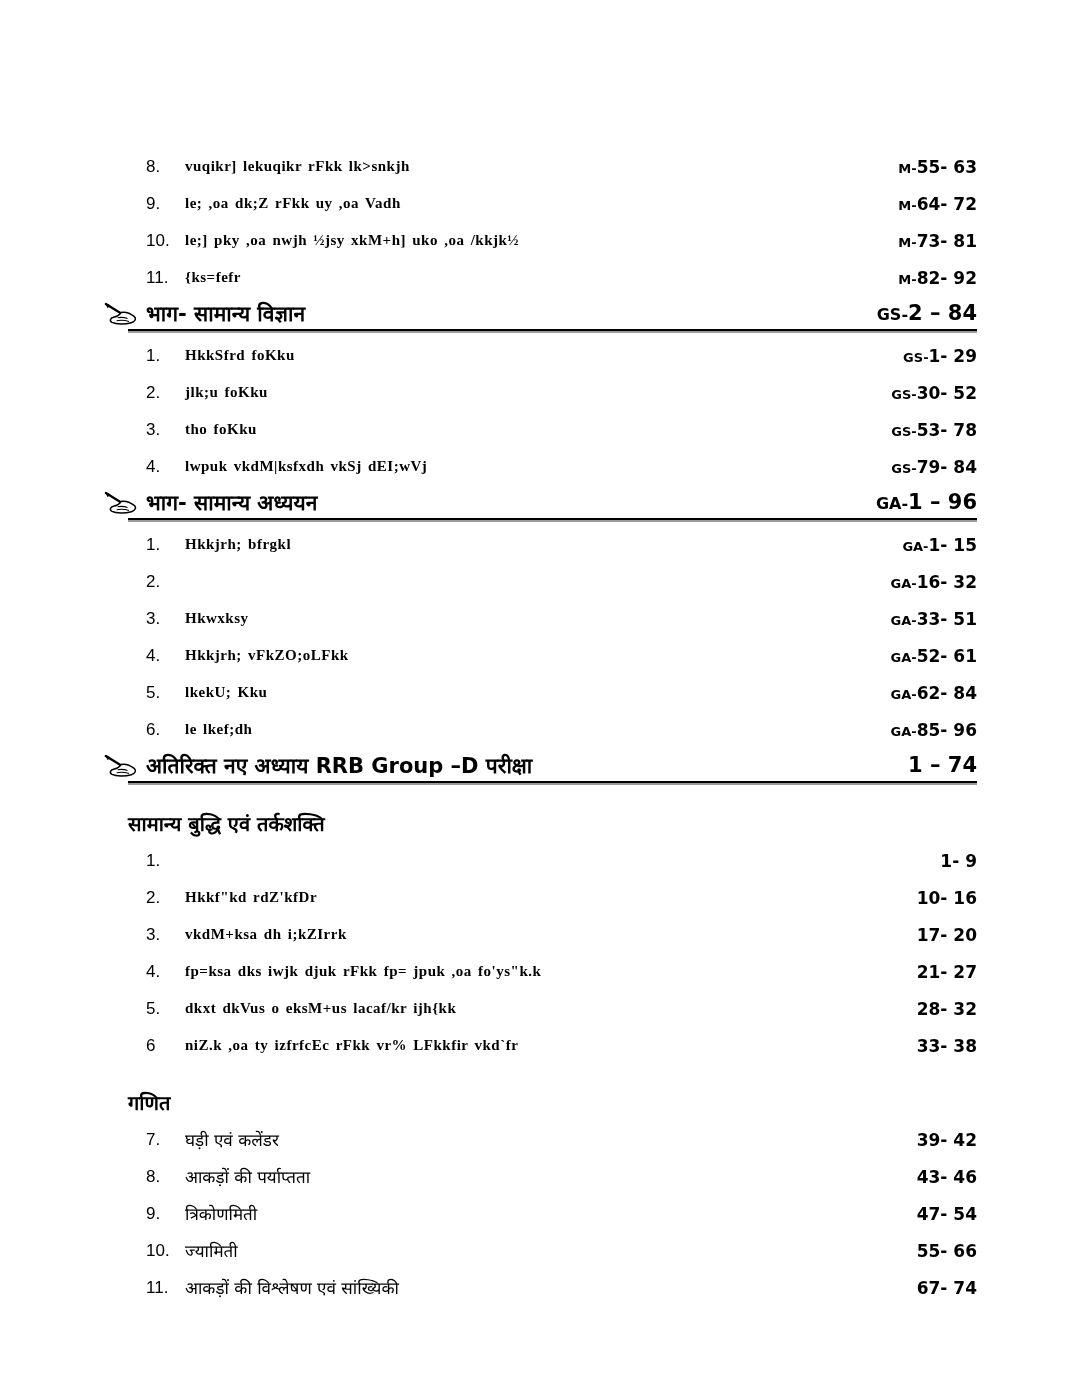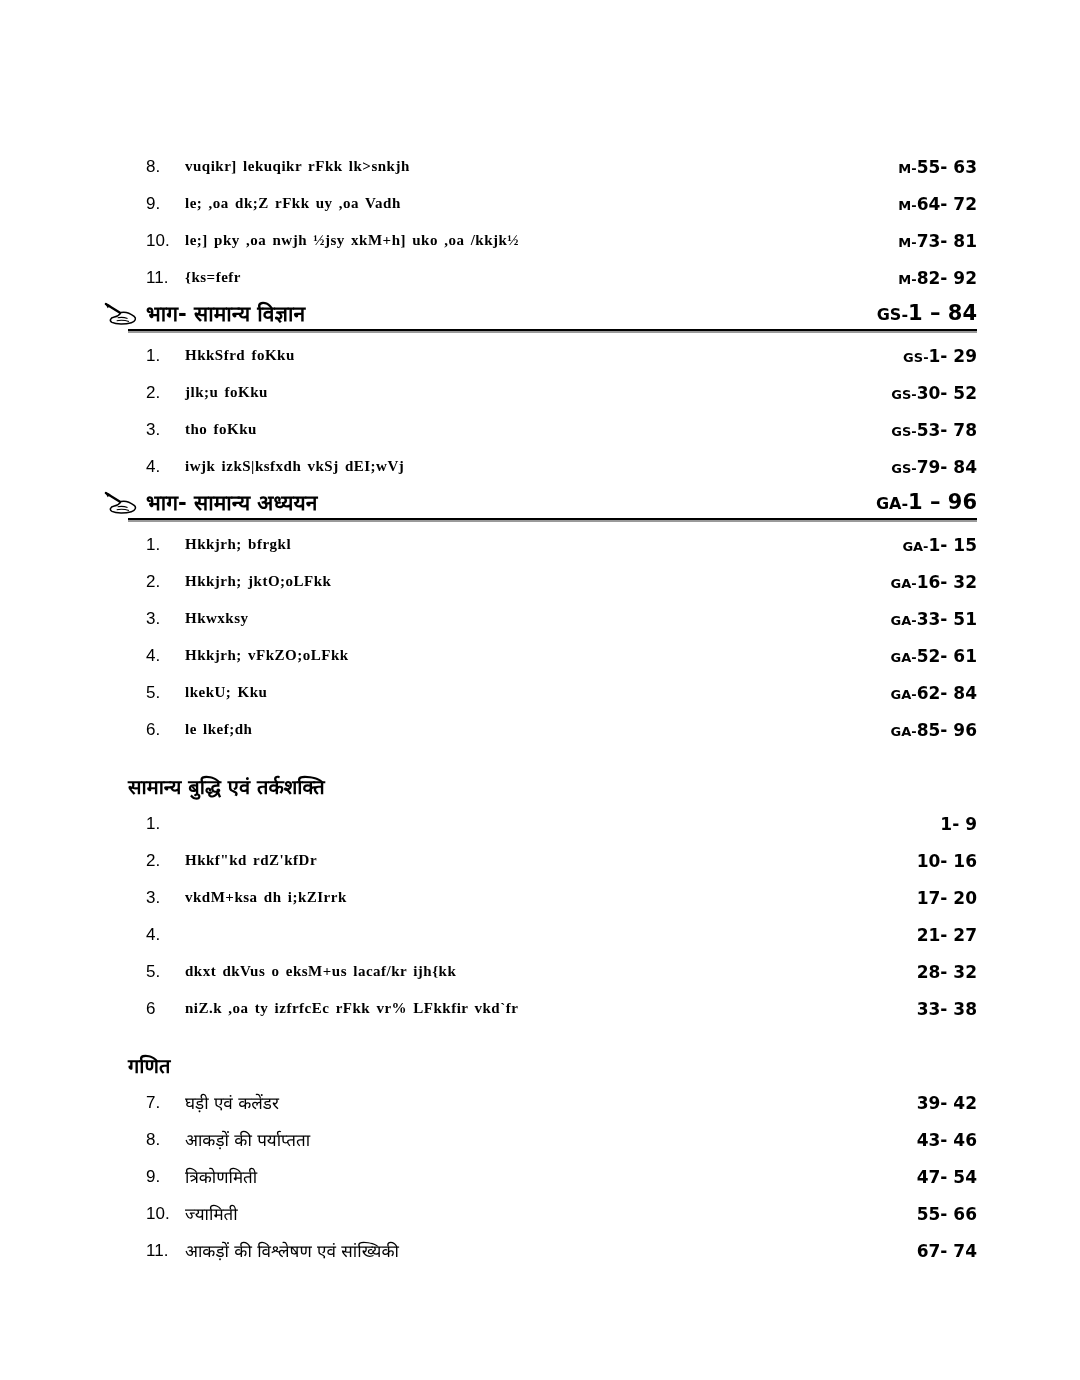--- a/index.html
+++ b/index.html
@@ -118,42 +118,42 @@
         <div class="sec-header">
           <div class="sec-header-row">
             <svg class="sec-icon" viewBox="0 0 36 26" xmlns="http://www.w3.org/2000/svg">
     <path d="M3 3 L21 14" stroke="#000" stroke-width="2.4" fill="none" stroke-linecap="round"></path>
     <path d="M2 2 L8 4.2 L5 7.5 Z" fill="#000"></path>
     <path d="M19 12 C23 11, 29 13, 33 16 C35.5 18, 34.5 21.5, 30 22.8 C23.5 24.6, 14 24.6, 9.5 22.4 C6.5 20.8, 7.5 17.8, 12 16.8 C15 16.1, 17.5 14.5, 19 12 Z" fill="#ffffff" stroke="#000" stroke-width="1.6" stroke-linejoin="round"></path>
     <path d="M15.5 17.5 C19 16.8, 22.5 17, 26 18.2" stroke="#000" stroke-width="1.1" fill="none"></path>
     <path d="M14.5 20.6 C18.5 20, 23.5 20.2, 27.5 21.4" stroke="#000" stroke-width="1.1" fill="none"></path>
   </svg>
             <span class="sec-title">भाग- सामान्य विज्ञान</span>
-            <span class="sec-pages"><span class="pfx">GS-</span><span class="rng">1 – 84</span></span>
+            <span class="sec-pages"><span class="pfx">GS-</span><span class="rng">2 – 84</span></span>
           </div>
           <div class="sec-rule"></div>
         </div>
         <div class="row">
           <span class="num">1.</span>
           <span class="title kruti">HkkSfrd foKku</span>
           <span class="pages"><span class="pfx">GS-</span><span class="rng">1- 29</span></span>
         </div>
         <div class="row">
           <span class="num">2.</span>
           <span class="title kruti">jlk;u foKku</span>
           <span class="pages"><span class="pfx">GS-</span><span class="rng">30- 52</span></span>
         </div>
         <div class="row">
           <span class="num">3.</span>
           <span class="title kruti">tho foKku</span>
           <span class="pages"><span class="pfx">GS-</span><span class="rng">53- 78</span></span>
         </div>
         <div class="row">
           <span class="num">4.</span>
-          <span class="title kruti">iwjk izkS|ksfxdh vkSj dEI;wVj</span>
+          <span class="title kruti">lwpuk vkdM|ksfxdh vkSj dEI;wVj</span>
           <span class="pages"><span class="pfx">GS-</span><span class="rng">79- 84</span></span>
         </div>
       </section>
       <section class="toc-section">
         <div class="sec-header">
           <div class="sec-header-row">
             <svg class="sec-icon" viewBox="0 0 36 26" xmlns="http://www.w3.org/2000/svg">
     <path d="M3 3 L21 14" stroke="#000" stroke-width="2.4" fill="none" stroke-linecap="round"></path>
     <path d="M2 2 L8 4.2 L5 7.5 Z" fill="#000"></path>
     <path d="M19 12 C23 11, 29 13, 33 16 C35.5 18, 34.5 21.5, 30 22.8 C23.5 24.6, 14 24.6, 9.5 22.4 C6.5 20.8, 7.5 17.8, 12 16.8 C15 16.1, 17.5 14.5, 19 12 Z" fill="#ffffff" stroke="#000" stroke-width="1.6" stroke-linejoin="round"></path>
@@ -165,21 +165,20 @@
           </div>
           <div class="sec-rule"></div>
         </div>
         <div class="row">
           <span class="num">1.</span>
           <span class="title kruti">Hkkjrh; bfrgkl</span>
           <span class="pages"><span class="pfx">GA-</span><span class="rng">1- 15</span></span>
         </div>
         <div class="row">
           <span class="num">2.</span>
-          <span class="title kruti">Hkkjrh; jktO;oLFkk</span>
           <span class="pages"><span class="pfx">GA-</span><span class="rng">16- 32</span></span>
         </div>
         <div class="row">
           <span class="num">3.</span>
           <span class="title kruti">Hkwxksy</span>
           <span class="pages"><span class="pfx">GA-</span><span class="rng">33- 51</span></span>
         </div>
         <div class="row">
           <span class="num">4.</span>
           <span class="title kruti">Hkkjrh; vFkZO;oLFkk</span>
@@ -190,37 +189,52 @@
           <span class="title kruti">lkekU; Kku</span>
           <span class="pages"><span class="pfx">GA-</span><span class="rng">62- 84</span></span>
         </div>
         <div class="row">
           <span class="num">6.</span>
           <span class="title kruti">le lkef;dh</span>
           <span class="pages"><span class="pfx">GA-</span><span class="rng">85- 96</span></span>
         </div>
       </section>
       <section class="toc-section">
+        <div class="sec-header">
+          <div class="sec-header-row">
+            <svg class="sec-icon" viewBox="0 0 36 26" xmlns="http://www.w3.org/2000/svg">
+    <path d="M3 3 L21 14" stroke="#000" stroke-width="2.4" fill="none" stroke-linecap="round"></path>
+    <path d="M2 2 L8 4.2 L5 7.5 Z" fill="#000"></path>
+    <path d="M19 12 C23 11, 29 13, 33 16 C35.5 18, 34.5 21.5, 30 22.8 C23.5 24.6, 14 24.6, 9.5 22.4 C6.5 20.8, 7.5 17.8, 12 16.8 C15 16.1, 17.5 14.5, 19 12 Z" fill="#ffffff" stroke="#000" stroke-width="1.6" stroke-linejoin="round"></path>
+    <path d="M15.5 17.5 C19 16.8, 22.5 17, 26 18.2" stroke="#000" stroke-width="1.1" fill="none"></path>
+    <path d="M14.5 20.6 C18.5 20, 23.5 20.2, 27.5 21.4" stroke="#000" stroke-width="1.1" fill="none"></path>
+  </svg>
+            <span class="sec-title">अतिरिक्त नए अध्याय RRB Group –D परीक्षा</span>
+            <span class="sec-pages"><span class="pfx"></span><span class="rng">1 – 74</span></span>
+          </div>
+          <div class="sec-rule"></div>
+        </div>
         <div class="subheading">सामान्य बुद्धि एवं तर्कशक्ति</div>
         <div class="row">
           <span class="num">1.</span>
           <span class="pages"><span class="pfx"></span><span class="rng">1- 9</span></span>
         </div>
         <div class="row">
           <span class="num">2.</span>
           <span class="title kruti">Hkkf"kd rdZ'kfDr</span>
           <span class="pages"><span class="pfx"></span><span class="rng">10- 16</span></span>
         </div>
         <div class="row">
           <span class="num">3.</span>
           <span class="title kruti">vkdM+ksa dh i;kZIrrk</span>
           <span class="pages"><span class="pfx"></span><span class="rng">17- 20</span></span>
         </div>
         <div class="row">
           <span class="num">4.</span>
+          <span class="title kruti">fp=ksa dks iwjk djuk rFkk fp= jpuk ,oa fo'ys"k.k</span>
           <span class="pages"><span class="pfx"></span><span class="rng">21- 27</span></span>
         </div>
         <div class="row">
           <span class="num">5.</span>
           <span class="title kruti">dkxt dkVus o eksM+us lacaf/kr ijh{kk</span>
           <span class="pages"><span class="pfx"></span><span class="rng">28- 32</span></span>
         </div>
         <div class="row">
           <span class="num">6</span>
           <span class="title kruti">niZ.k ,oa ty izfrfcEc rFkk vr% LFkkfir vkd`fr</span>

